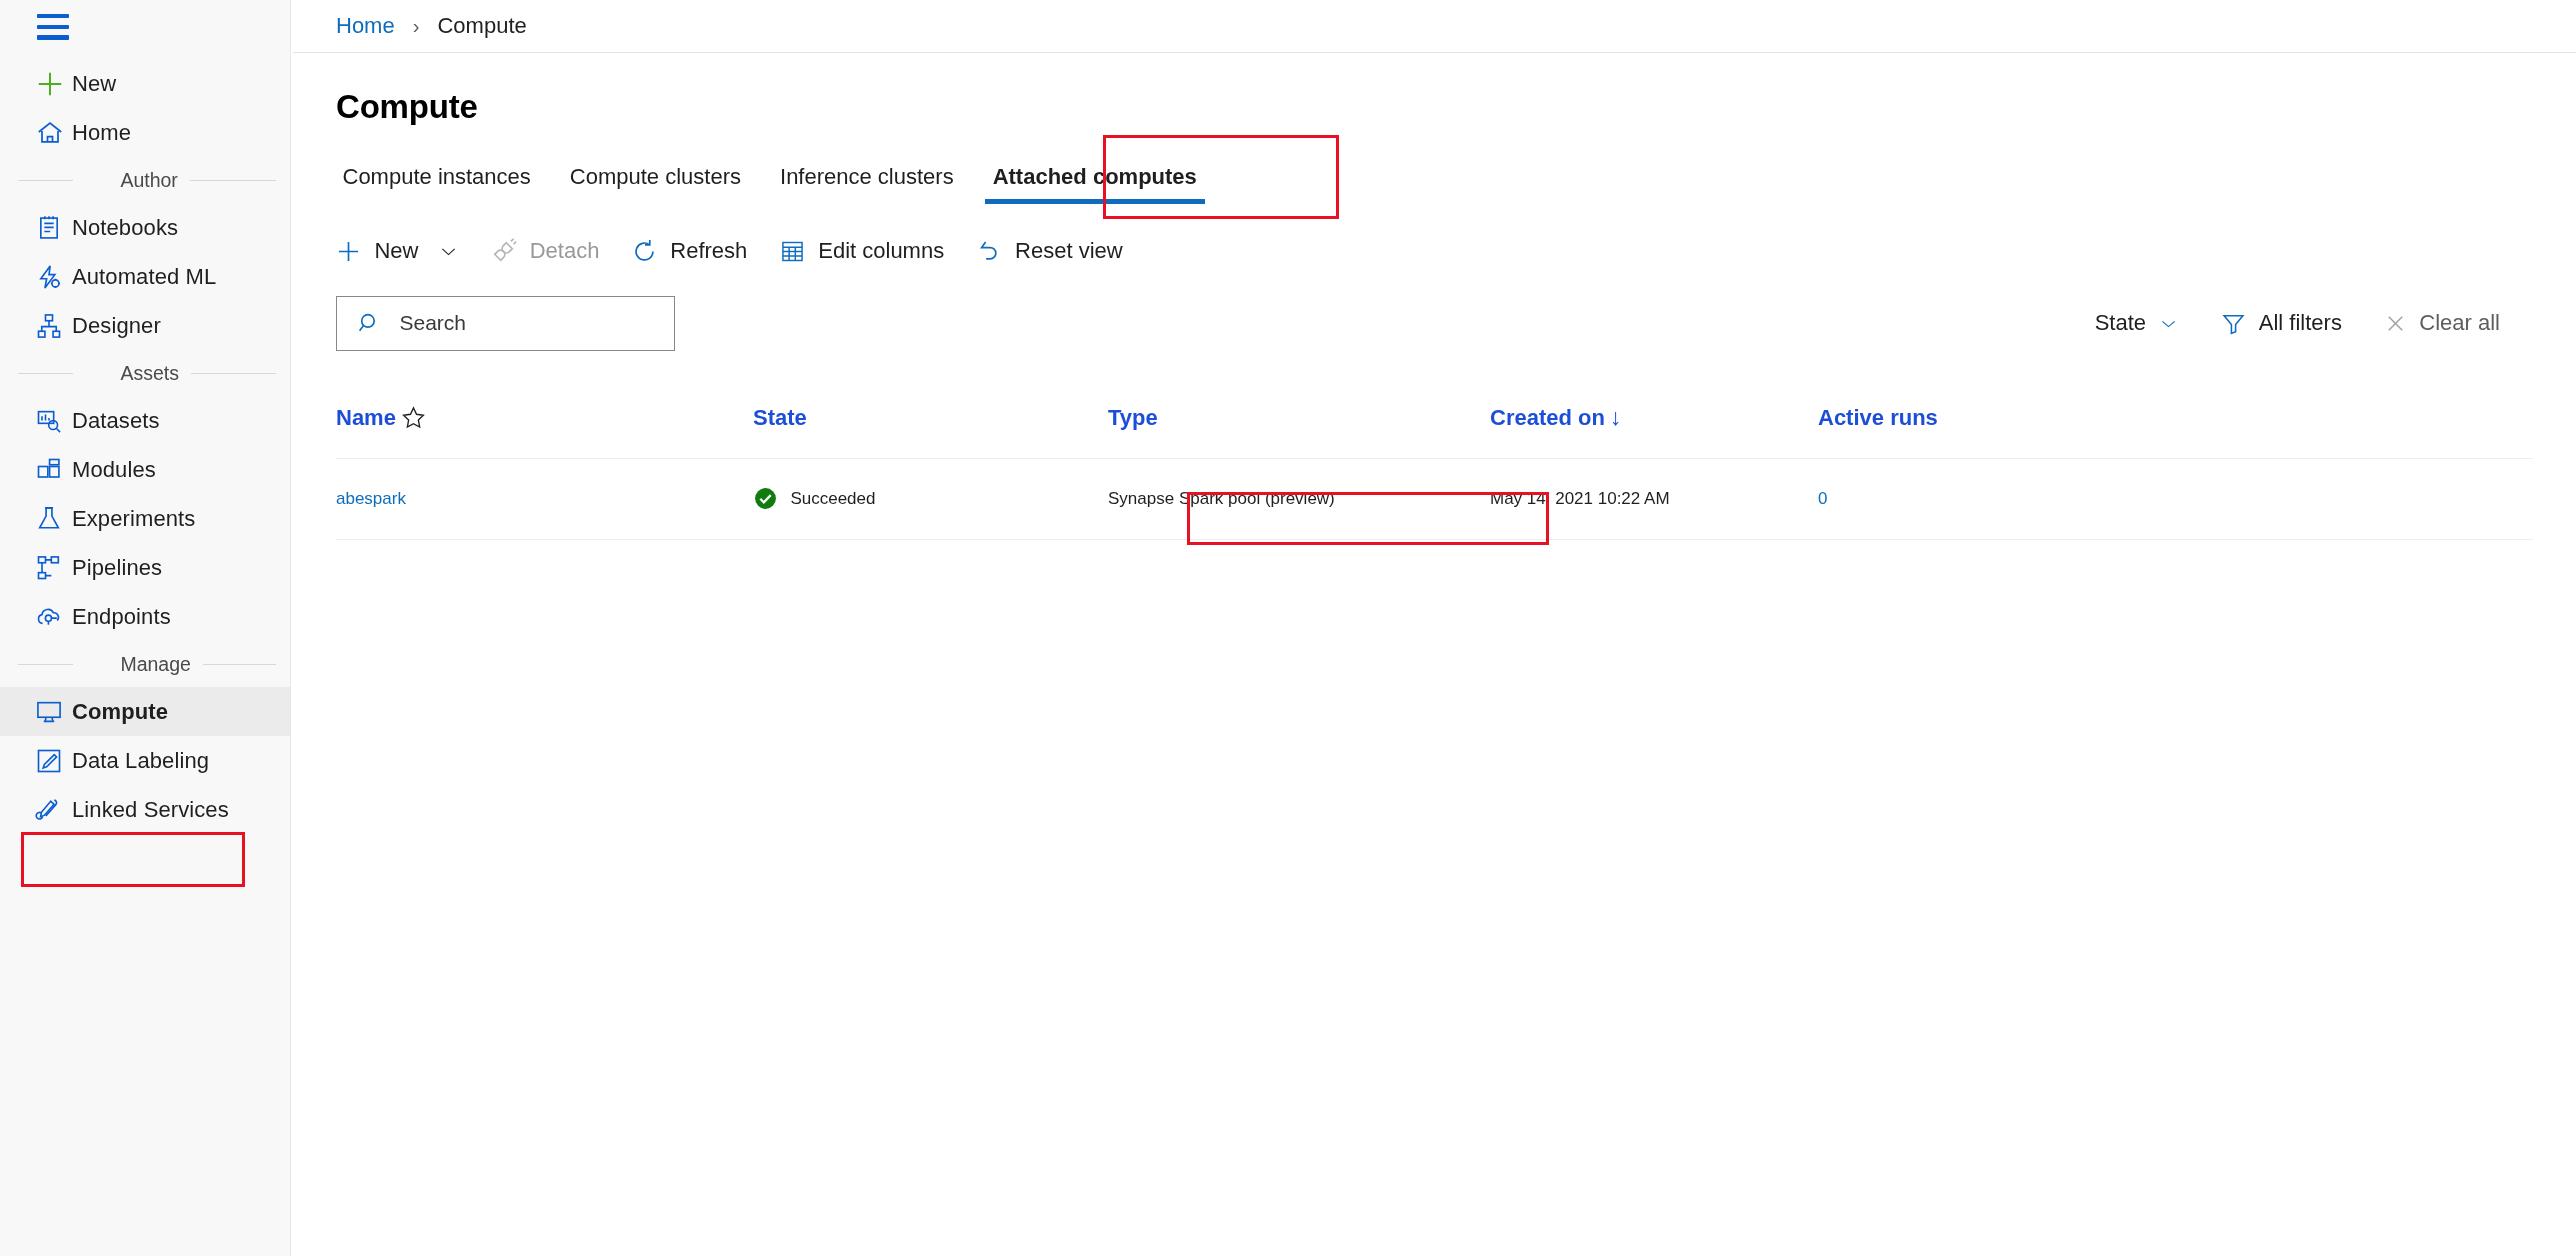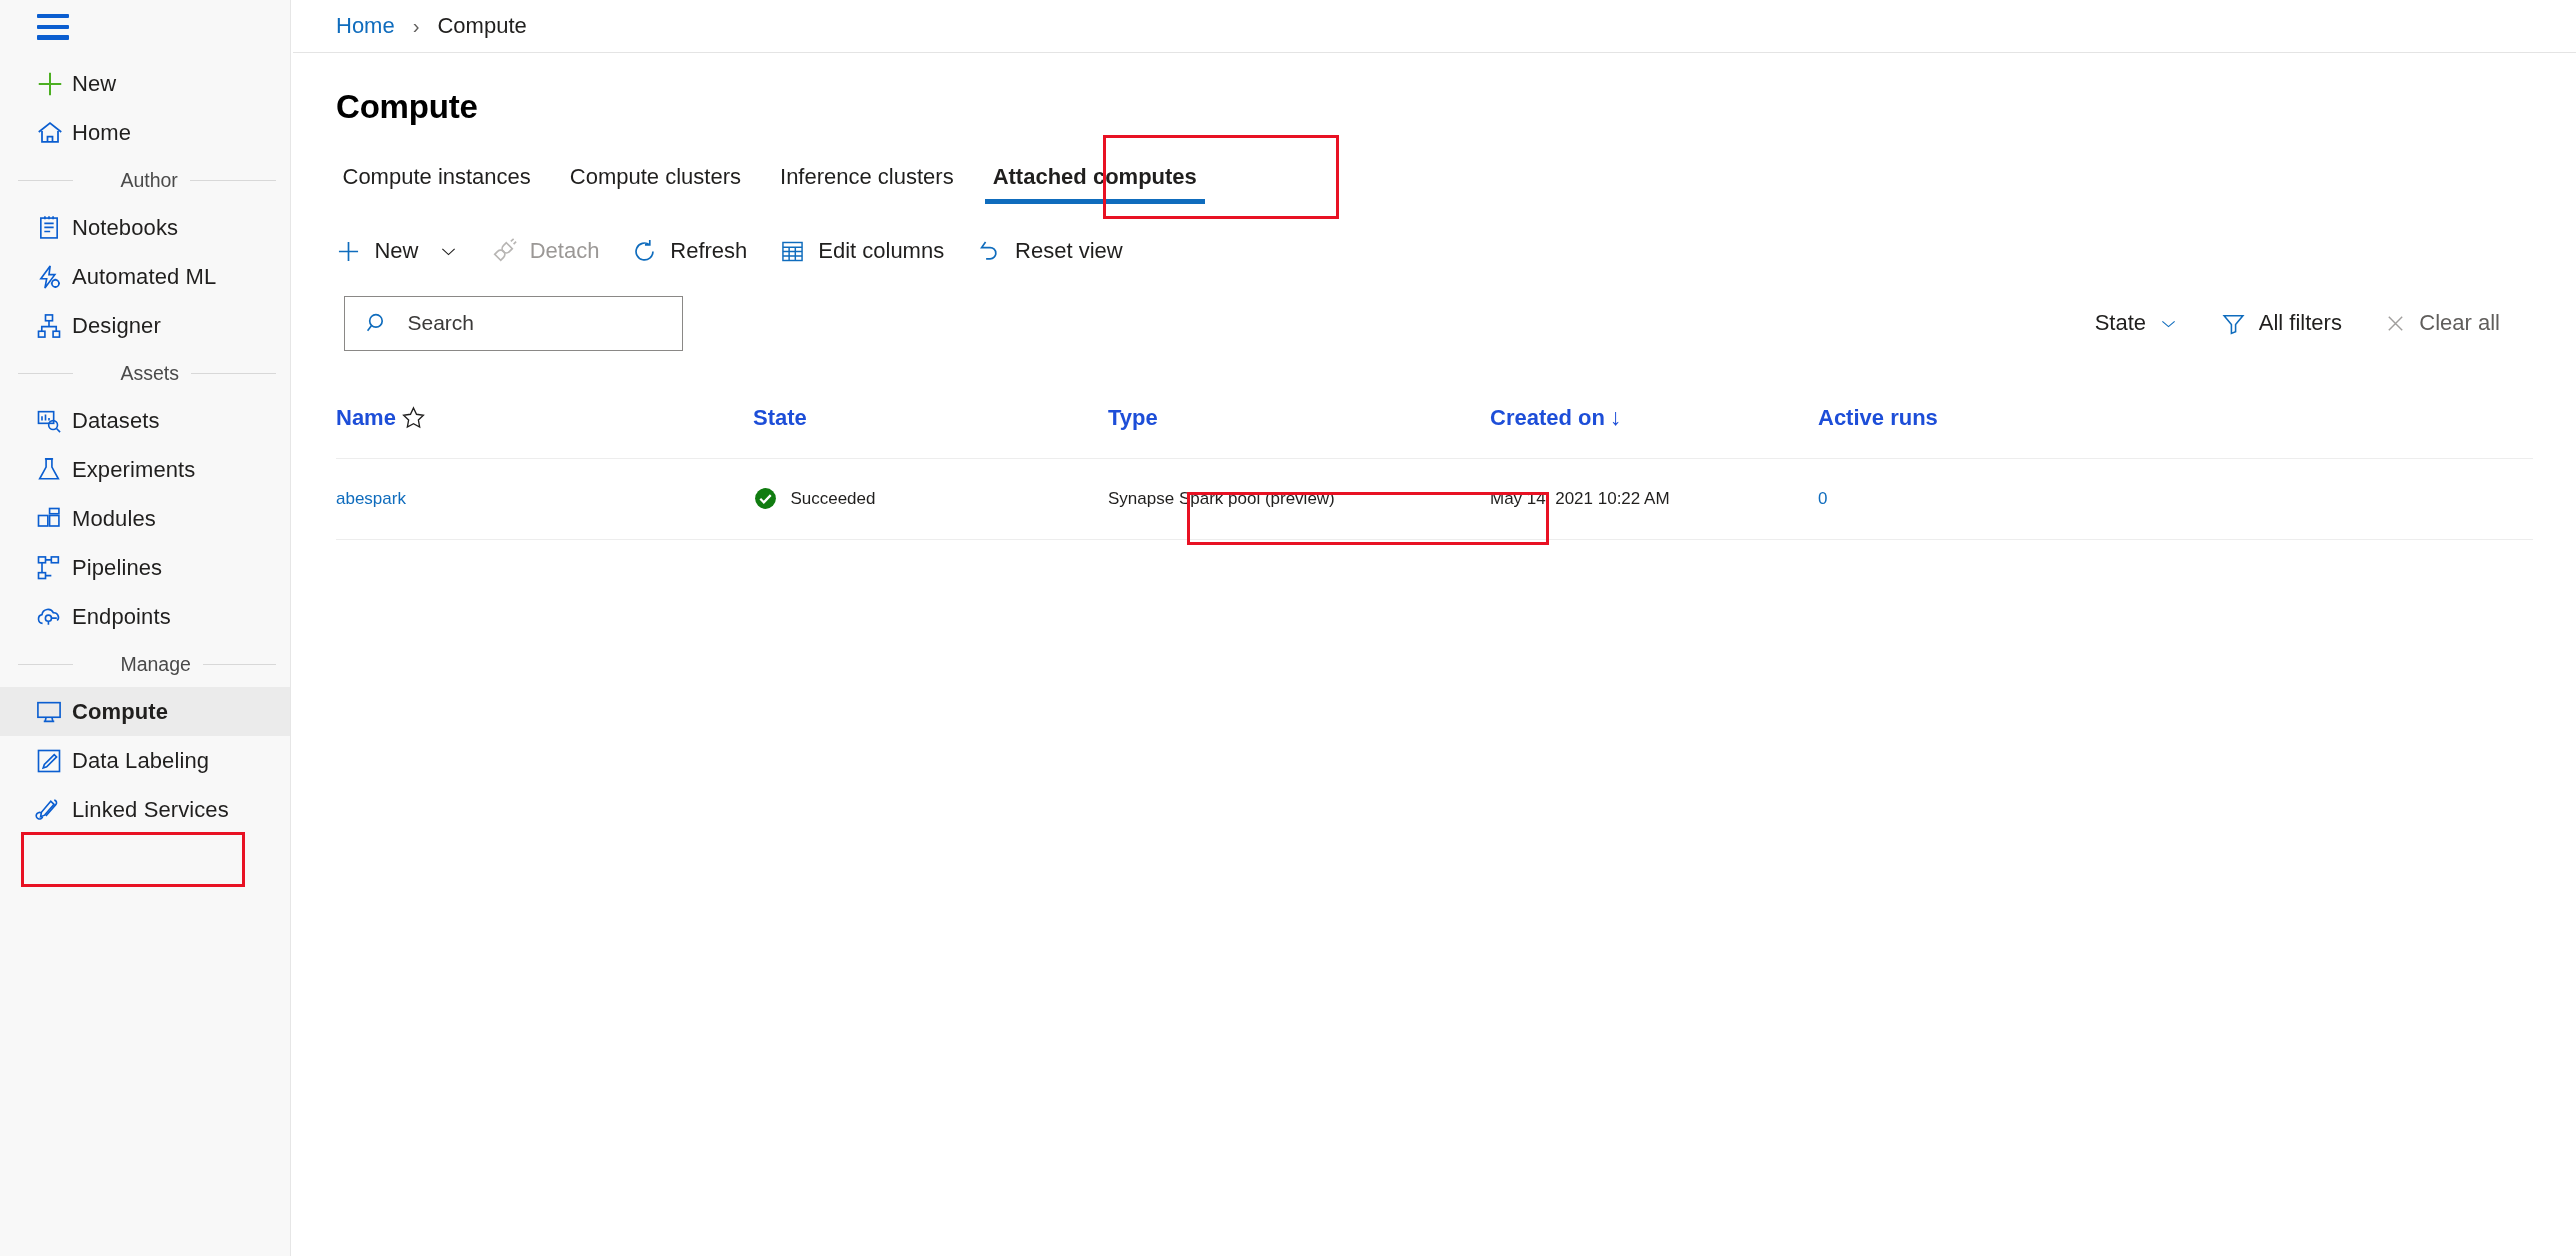--- a/index.html
+++ b/index.html
@@ -199,21 +199,21 @@
 
   
   #filter-row {
     position: relative;
     margin-top: 19.5px;
     height: 55px;
     padding-left: 43px;
   }
   #search-box {
     position: absolute;
-    left: 51px;
+    left: 43px;
     top: 0;
     width: 339px;
     height: 55px;
     border: 1.8px solid #8a8886;
     box-sizing: border-box;
     background: #ffffff;
     display: flex;
     align-items: center;
     padding-left: 19.5px;
     gap: 16px;
@@ -377,36 +377,36 @@
         <circle cx="15.5" cy="15.5" r="3.8"></circle>
         <path d="M18.4 18.4 21.5 21.5"></path>
       </svg>
     </span>
     <span class="nav-label">Datasets</span>
   </div>
 
   <div class="nav-item">
     <span class="nav-icon">
       <svg width="28" height="28" viewBox="0 0 24 24" fill="none" stroke="#0b5ed0" stroke-width="1.4">
-        <path d="M9.5 2.5v7L4 19.5h16L14.5 9.5v-7z"></path>
-        <path d="M8.5 2.5h7"></path>
-      </svg>
-    </span>
-    <span class="nav-label">Experiments</span>
-  </div>
-
-  <div class="nav-item">
-    <span class="nav-icon">
-      <svg width="28" height="28" viewBox="0 0 24 24" fill="none" stroke="#0b5ed0" stroke-width="1.4">
         <rect x="3" y="9" width="8" height="9"></rect>
         <rect x="12.5" y="9" width="8" height="9"></rect>
         <rect x="12.5" y="3" width="8" height="4.5"></rect>
       </svg>
     </span>
     <span class="nav-label">Modules</span>
+  </div>
+
+  <div class="nav-item">
+    <span class="nav-icon">
+      <svg width="28" height="28" viewBox="0 0 24 24" fill="none" stroke="#0b5ed0" stroke-width="1.4">
+        <path d="M9.5 2.5v7L4 19.5h16L14.5 9.5v-7z"></path>
+        <path d="M8.5 2.5h7"></path>
+      </svg>
+    </span>
+    <span class="nav-label">Experiments</span>
   </div>
 
   <div class="nav-item">
     <span class="nav-icon">
       <svg width="28" height="28" viewBox="0 0 24 24" fill="none" stroke="#0b5ed0" stroke-width="1.4">
         <rect x="3" y="2.5" width="6" height="5"></rect>
         <rect x="14" y="2.5" width="6" height="5"></rect>
         <rect x="3" y="16" width="6" height="5"></rect>
         <path d="M6 7.5V16M9 5h5M9 18.5h5"></path>
       </svg>

